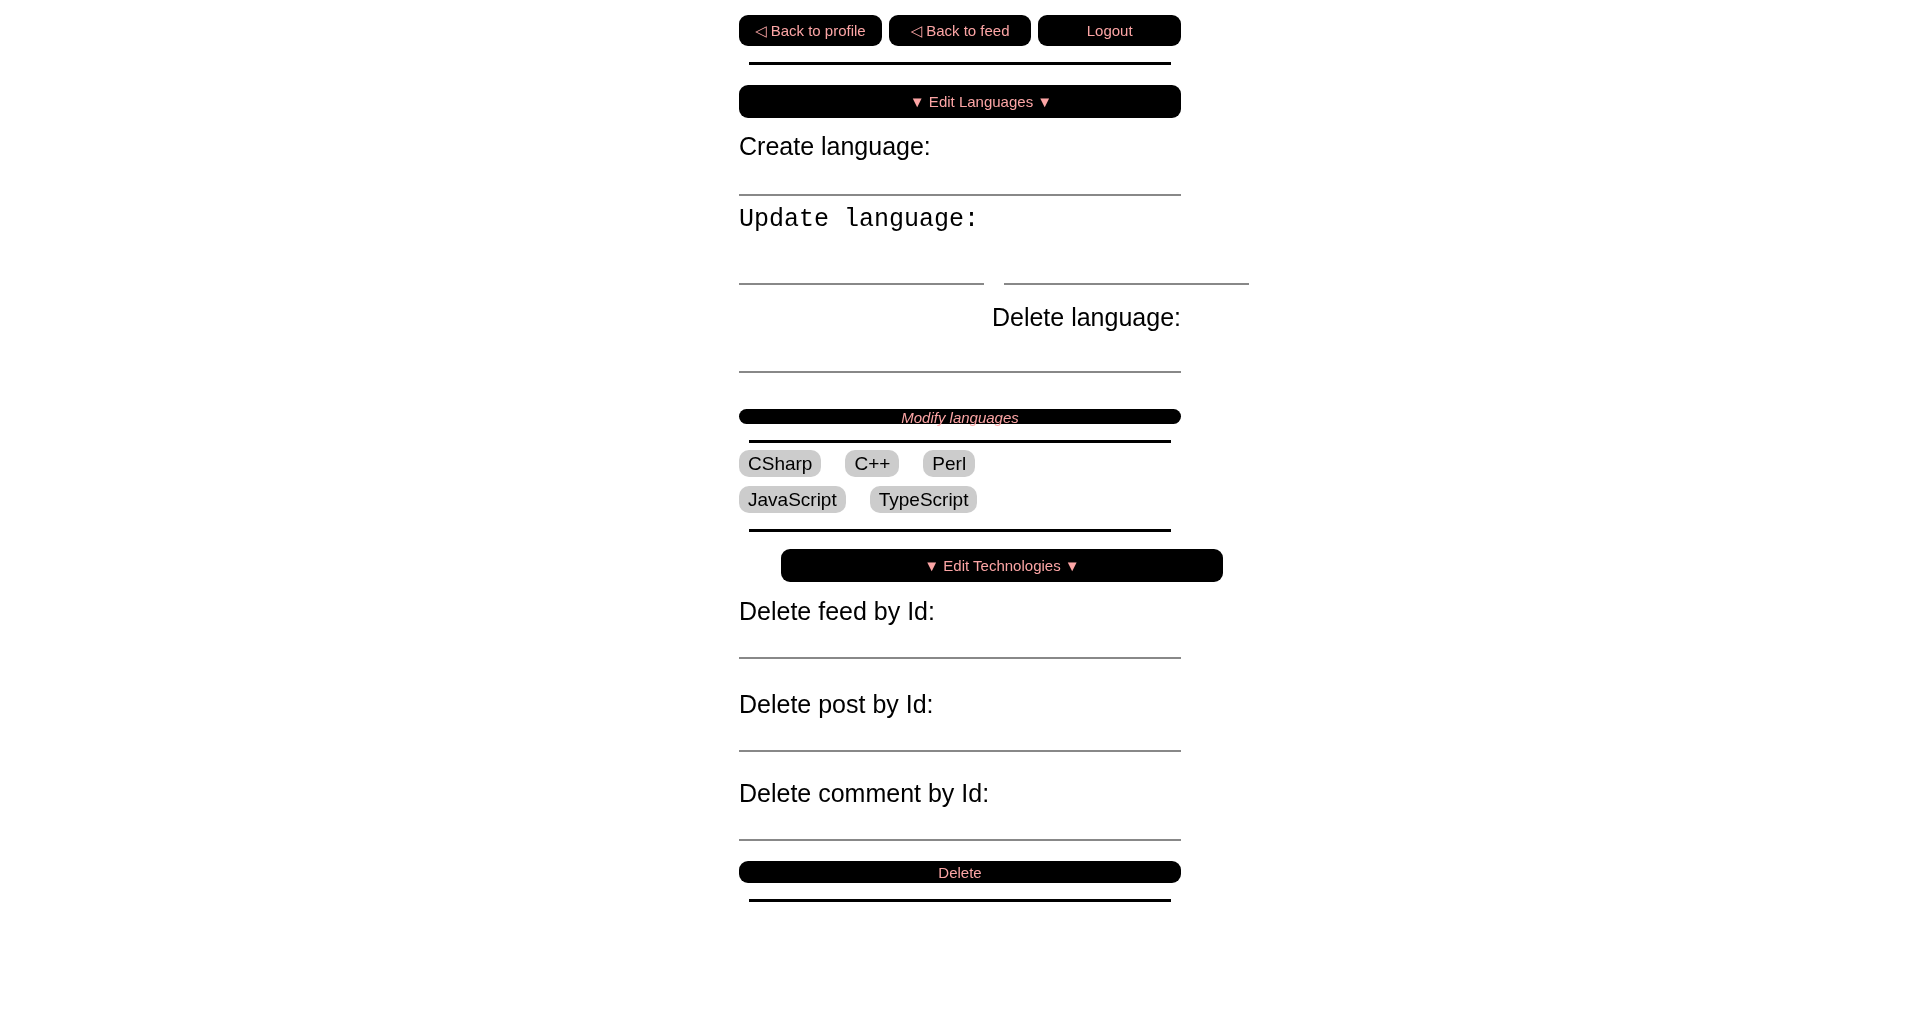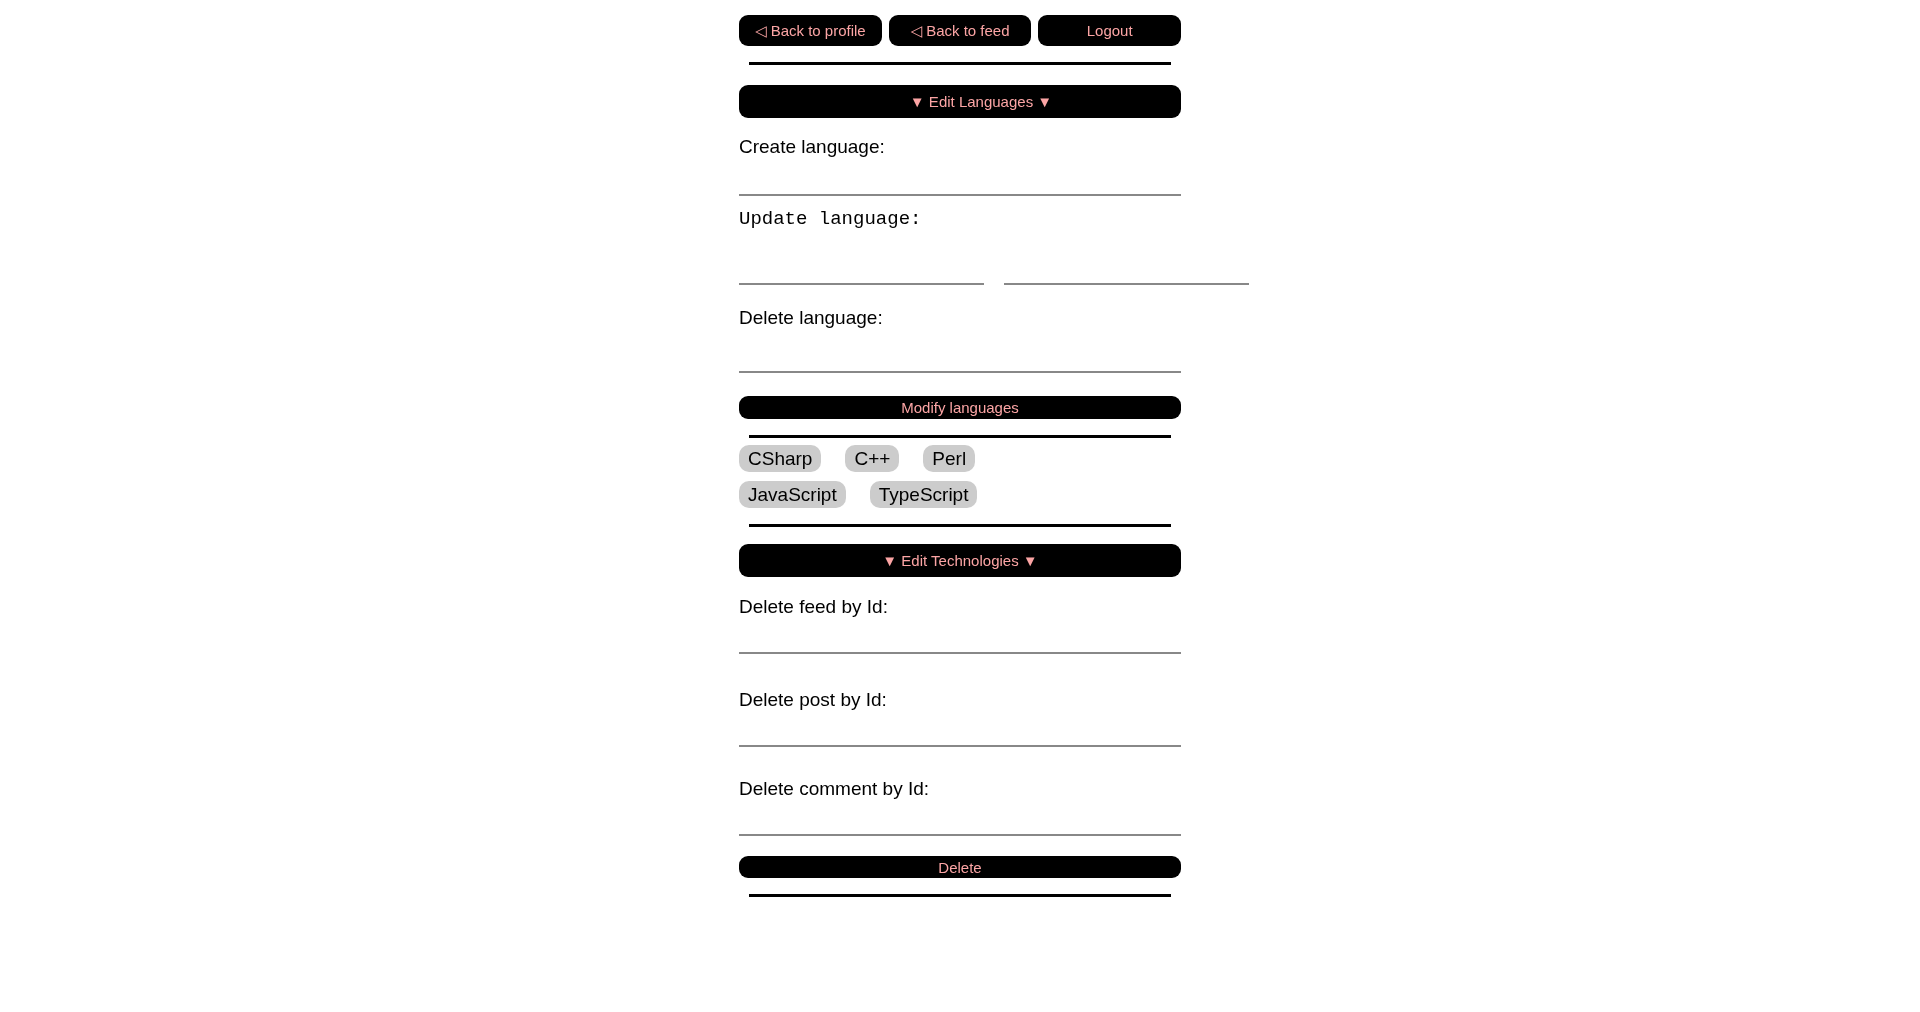--- a/index.html
+++ b/index.html
@@ -27,21 +27,21 @@
   .topbar .btn { flex: 1 1 0; height: 31px; }
   .wide-btn { display: block; width: 100%; height: 33px; }
   hr.rule {
     border: none;
     border-top: 3px solid #000;
     width: 422px;
     margin: 16px auto 0;
   }
   .field-label {
     display: block;
-    font-size: 19px;
+    font-size: 25px;
     line-height: 25px;
   }
   .line-input {
     display: block;
     width: 100%;
     height: 30px;
     border: none;
     border-bottom: 2px solid #888;
     outline: none;
     background: transparent;
@@ -66,27 +66,27 @@
     line-height: 25px;
     white-space: nowrap;
   }
   
   .m-hr1            { margin-top: 16px; }
   .m-edit-lang-btn  { margin-top: 20px; padding-left: 42px; }
   .m-create-label   { margin-top: 16px; }
   .m-create-input   { margin-top: 7px; }
   .m-update-label   { margin-top: 11px; font-family: Liberation Mono, monospace; }
   .m-update-row     { margin-top: 23px; }
-  .m-dellang-label  { margin-top: 20px; }
+  .m-dellang-label  { margin-top: 20px; text-align: right; }
   .m-dellang-input  { margin-top: 13px; }
-  .m-modify-btn     { margin-top: 23px; height: 23px; }
+  .m-modify-btn     { margin-top: 36px; height: 15px; font-style: italic; }
   .m-hr2            { margin-top: 11px; }
   .m-avail-label    { margin-top: 10px; }
   .m-hr3            { margin-top: 17px; }
-  .m-edittech-btn   { margin-top: 17px; }
+  .m-edittech-btn   { margin-top: 17px; margin-left: 42px; }
   .m-deletions-btn  { margin-top: 10px; }
   .m-deluser-label  { margin-top: 17px; }
   .m-deluser-input  { margin-top: 5px; }
   .m-delpost-label  { margin-top: 33px; }
   .m-delpost-input  { margin-top: 5px; }
   .m-delcomm-label  { margin-top: 29px; }
   .m-delcomm-input  { margin-top: 5px; }
   .m-delete-btn     { margin-top: 20px; height: 22px; }
   .m-hr4            { margin-top: 10px; }
 </style>

